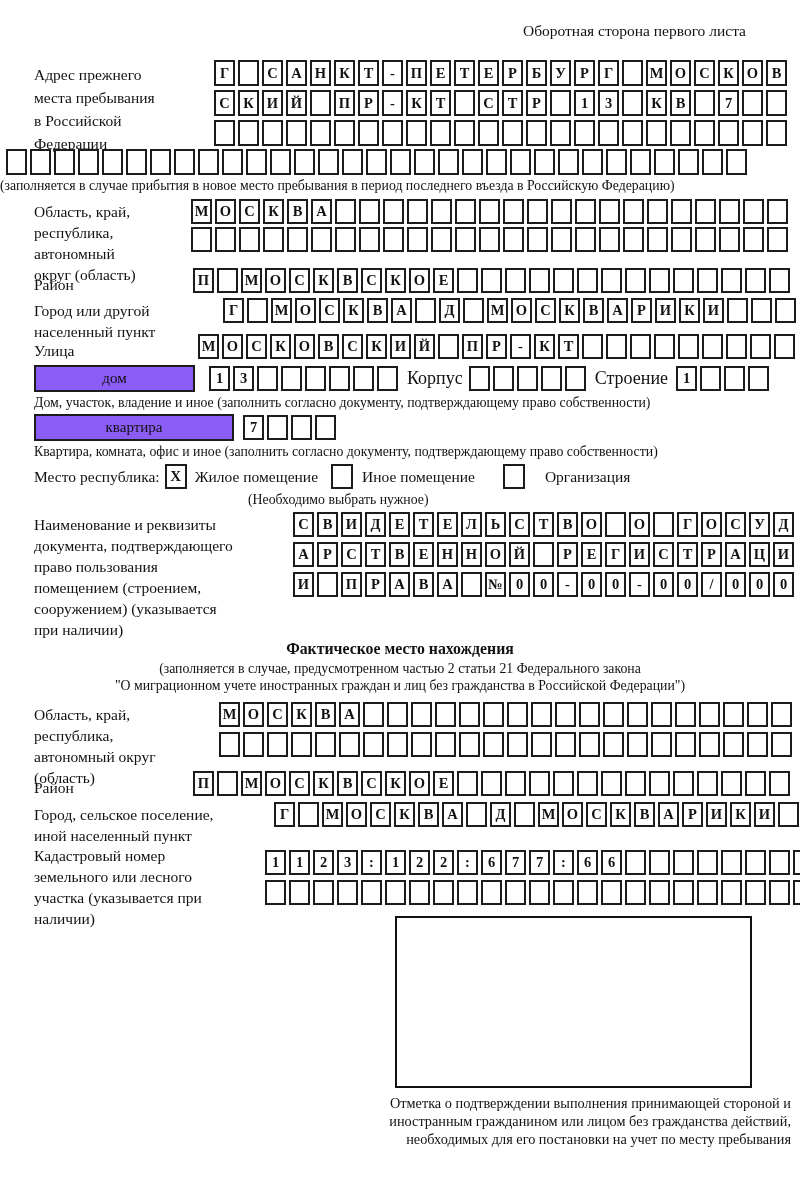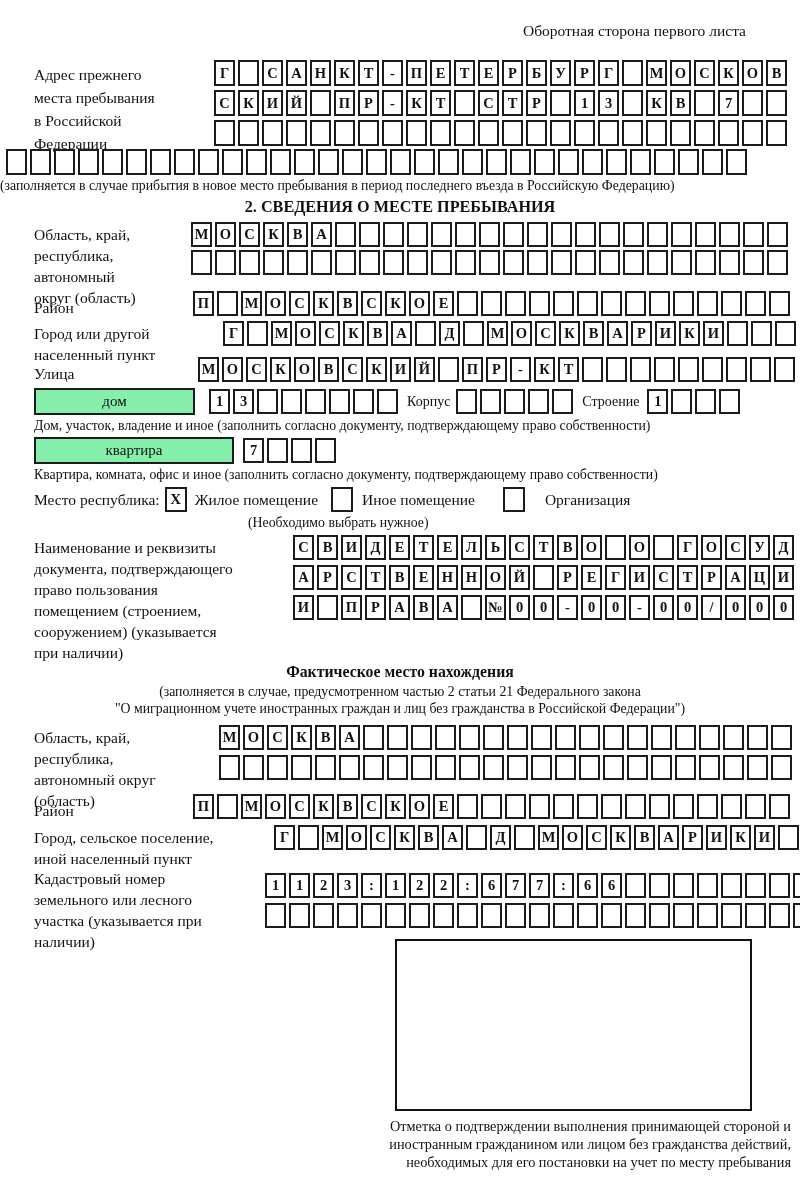--- a/index.html
+++ b/index.html
@@ -22,25 +22,25 @@
     border:2px solid #1c1c1c; margin-right:3px; background:#fff;
     text-align:center; font-size:14.5px; line-height:21px; font-weight:bold;
   }
   .h26 .cb{height:26px; line-height:22px;}
   .fullrow{margin:3px 0 0 -28px;}
   .note{font-size:13.8px; margin-top:3px;}
   .wide-center{margin-left:-34px; width:800px; text-align:left;font-family:Liberation Serif, serif;}
   .sec-title{margin:4px 0 0 -34px; width:800px; text-align:center; font-weight:bold; font-size:16.2px;}
   .labelbox{
     flex:0 0 auto; box-sizing:border-box; border:2px solid #1c1c1c; height:27px;
-    text-align:center; font-size:15px; line-height:23px; background:#86efac;
+    text-align:center; font-size:15px; line-height:23px; background:#8b5cf6;
   }
   .hrow{display:flex; align-items:flex-start; margin-top:4px;}
   .hrow .cells{margin-top:1px;}
-  .inl{font-size:14px; line-height:27px; white-space:nowrap;}
+  .inl{font-size:18px; line-height:27px; white-space:nowrap;}
   .chkrow{display:flex; align-items:center; margin-top:4px; font-size:15.5px;}
   .chk{
     flex:0 0 auto; width:22px; height:25px; box-sizing:border-box;
     border:2px solid #1c1c1c; text-align:center; font-size:15px; line-height:21px; font-weight:bold;
   }
   .fact-title{margin:0 0 0 -34px; width:800px; text-align:center; font-weight:bold; font-size:15.8px;}
   .fact-note{margin:3px 0 0 -34px; width:800px; text-align:center; font-size:13.8px;}
   .stampbox{width:357px; height:172px; box-sizing:border-box; border:2px solid #111; margin:11px 0 0 361px; background:#fff;}
   .stampnote{width:445px; margin:6px 0 0 312px; text-align:right; font-size:14.3px; line-height:18px;}
 </style>
@@ -162,21 +162,20 @@
       <span class="cb"></span>
       <span class="cb"></span>
       <span class="cb"></span>
       <span class="cb"></span>
       <span class="cb"></span>
       <span class="cb"></span>
       <span class="cb"></span>
     </div>
   <div class="note wide-center">(заполняется в случае прибытия в новое место пребывания в период последнего въезда в Российскую Федерацию)</div>
 
-  <div class="sec-title">2. СВЕДЕНИЯ О МЕСТЕ ПРЕБЫВАНИЯ</div>
 
   <div class="field" style="margin-top:5px">
     <div class="flabel lab0" style="width:120px; padding-right:8px">Область, край, республика, автономный округ (область)</div>
     <div class="rows">
       <div class="cells">
           <span class="cb">М</span>
           <span class="cb">О</span>
           <span class="cb">С</span>
           <span class="cb">К</span>
           <span class="cb">В</span>

